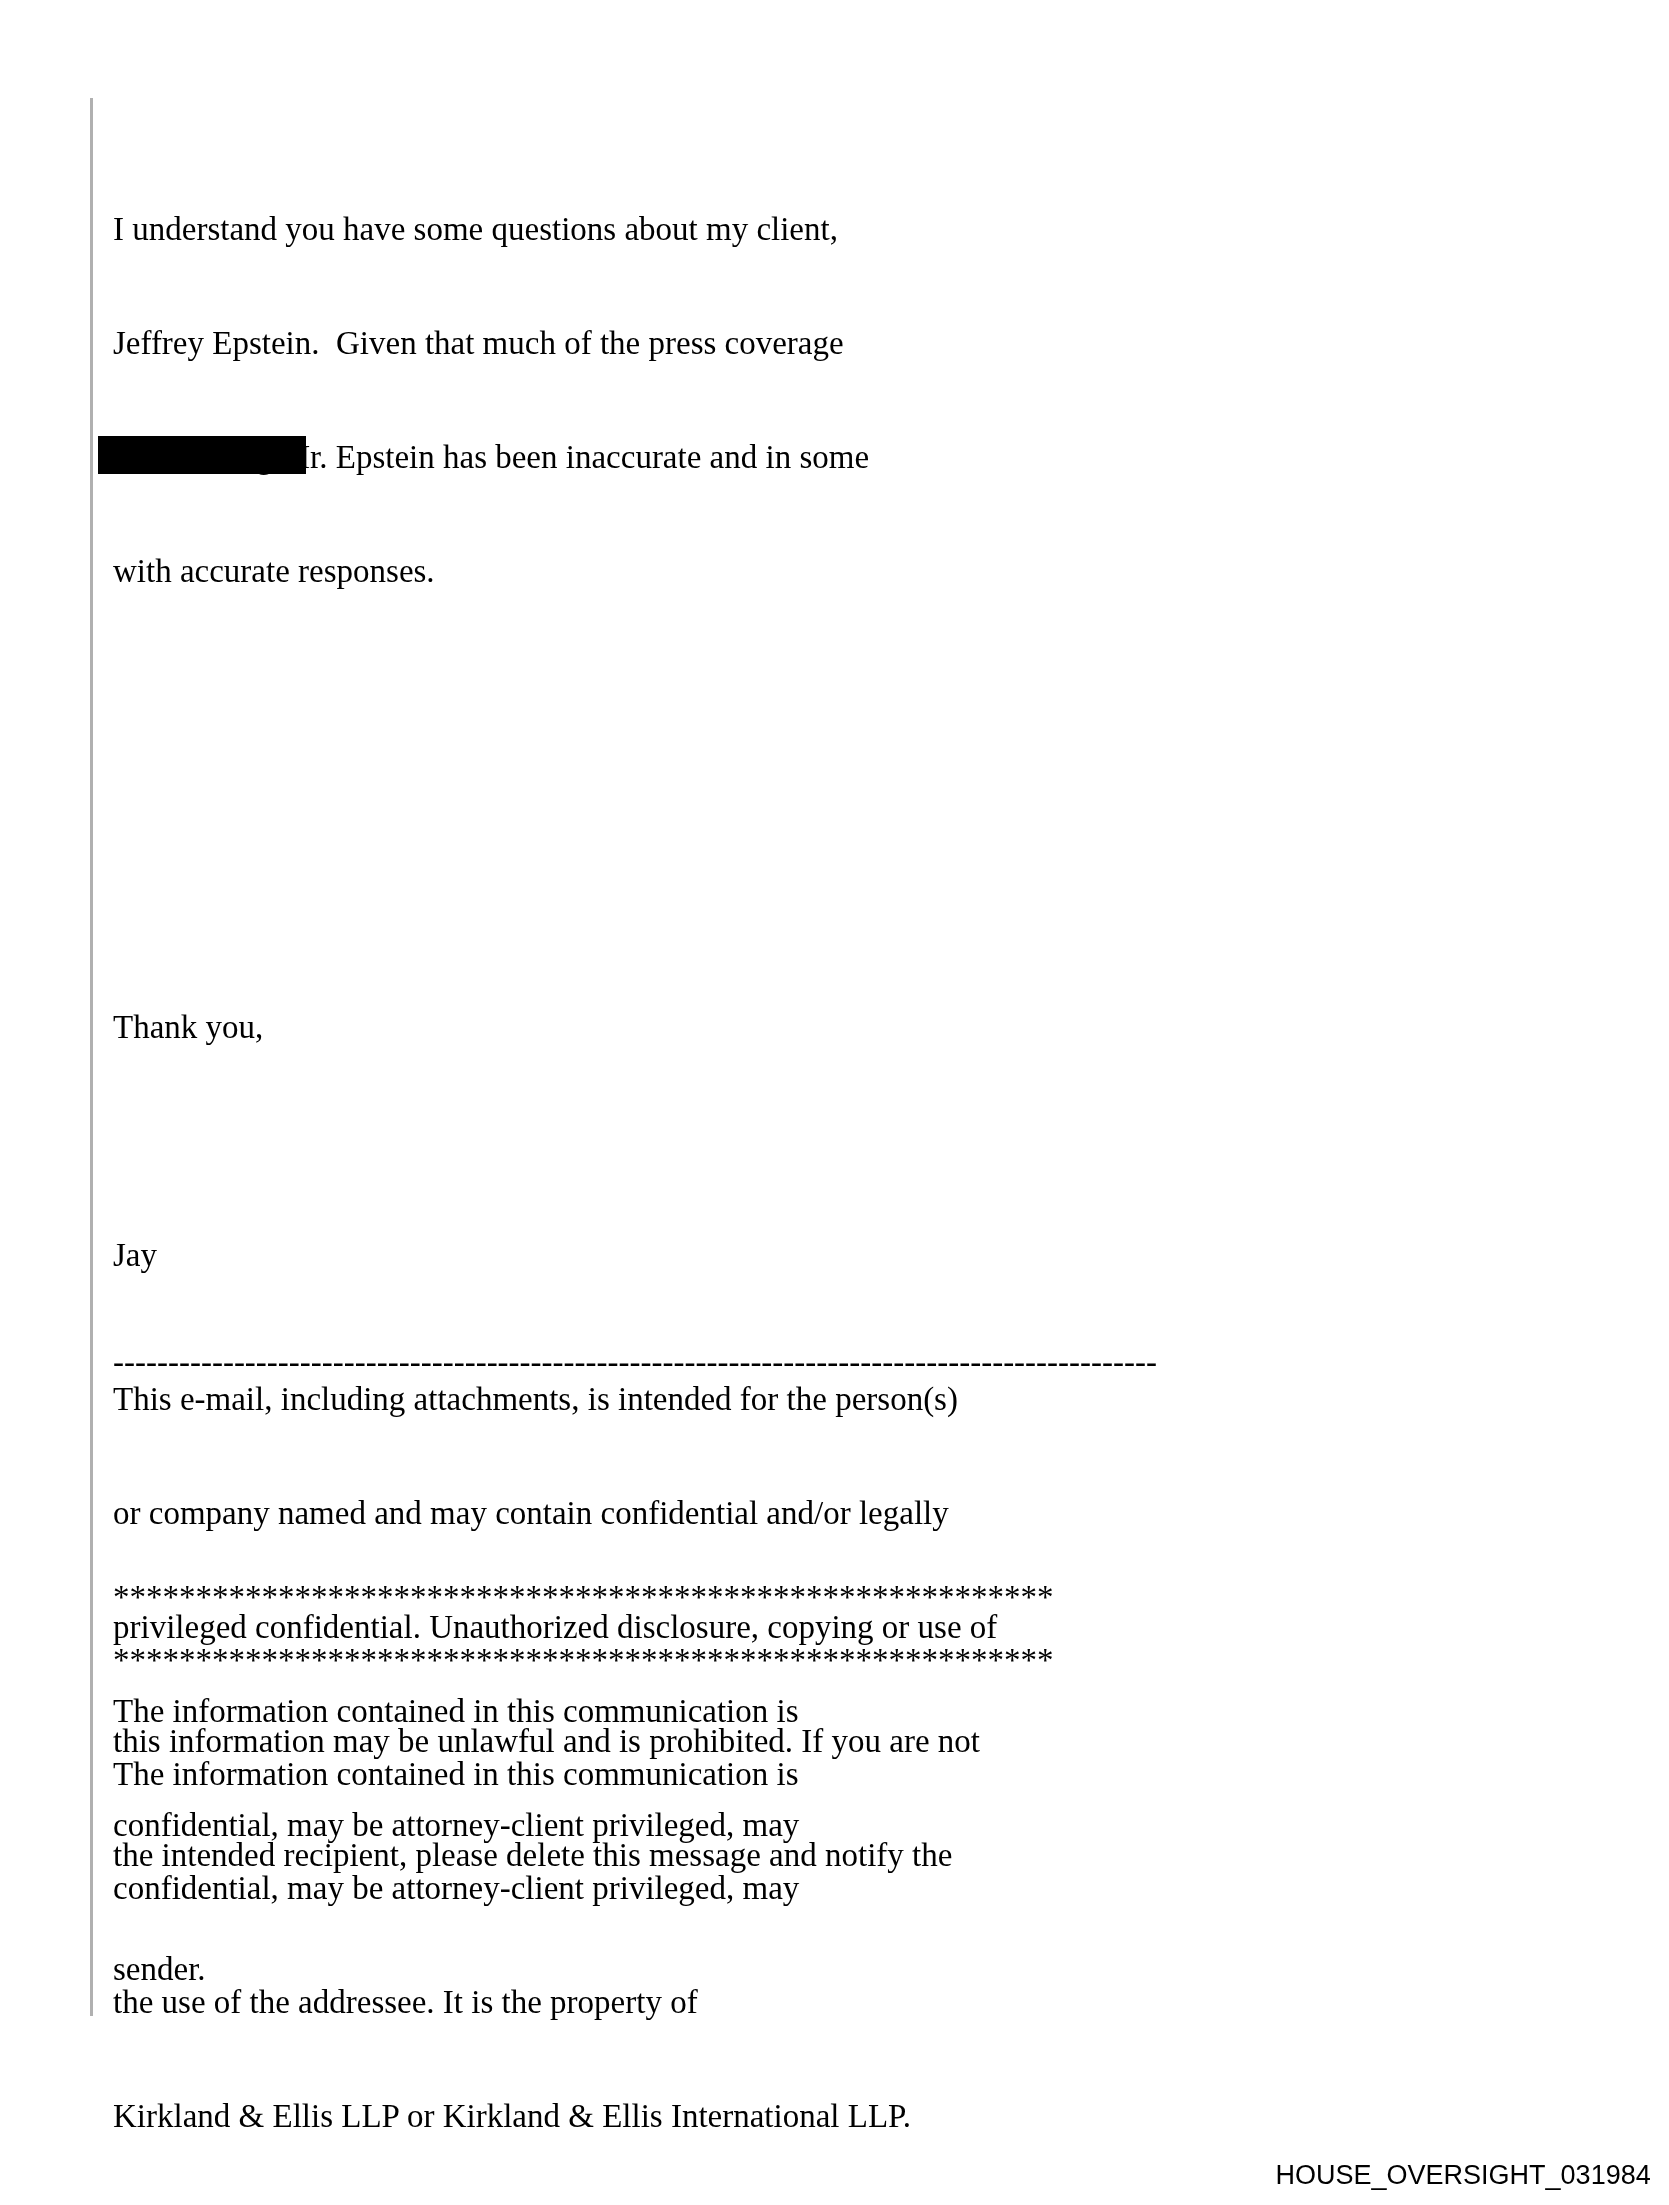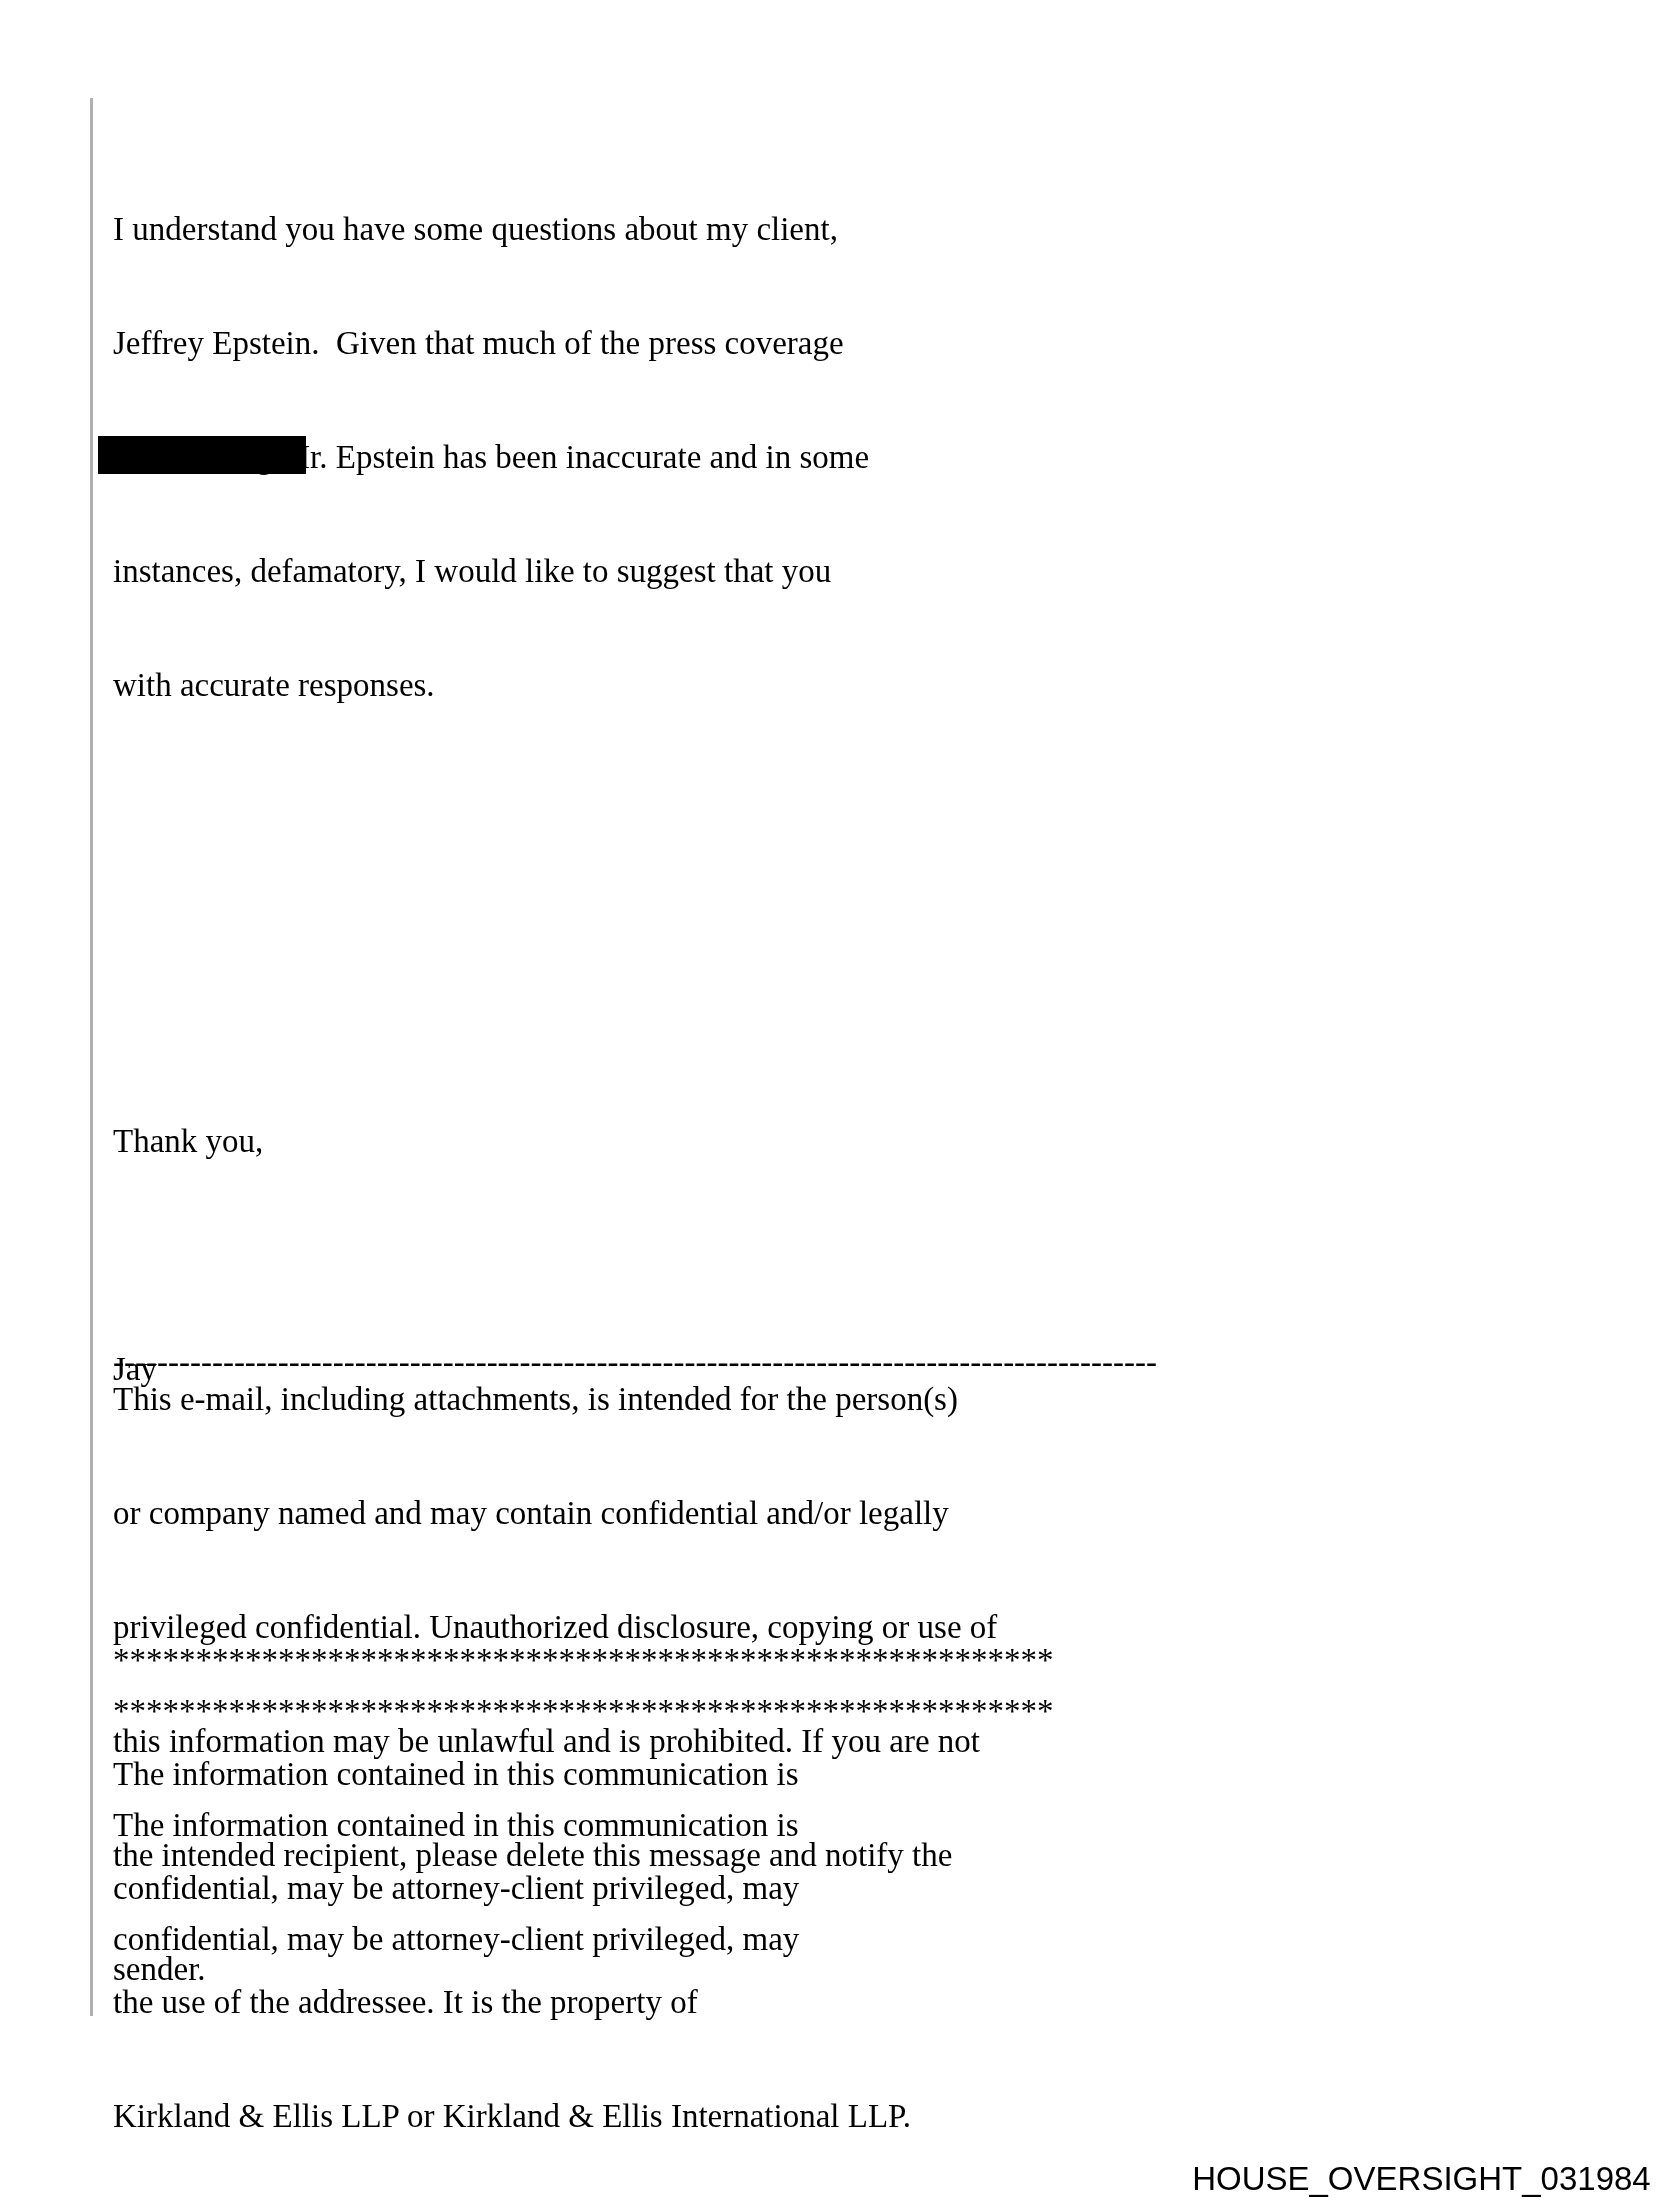--- a/index.html
+++ b/index.html
@@ -38,39 +38,38 @@
     top: 436px;
     width: 208px;
     height: 38px;
     background: #000000;
   }
   .bates {
     position: absolute;
     right: 18.3px;
     top: 2160px;
     font-family: "Liberation Sans", sans-serif;
-    font-size: 33px;
+    font-size: 27px;
     color: #000000;
     white-space: pre;
   }
 </style>
 </head>
 <body>
 
 <div class="page">
 
   <div class="quote-bar"></div>
 
   <div class="redaction"></div>
 
   <div class="textcol block-a">
     <div class="line">I understand you have some questions about my client,</div>
     <div class="line">Jeffrey Epstein.  Given that much of the press coverage</div>
     <div class="line">surrounding Mr. Epstein has been inaccurate and in some</div>
-    <div class="line">instances, defamatory, I would like to suggest that you</div>
     <div class="line">with accurate responses.</div>
     <div class="line blank"></div>
     <div class="line blank"></div>
     <div class="line blank"></div>
     <div class="line">Thank you,</div>
     <div class="line blank"></div>
     <div class="line">Jay</div>
     <div class="line blank"></div>
     <div class="line blank"></div>
     <div class="line">*********************************************************</div>

